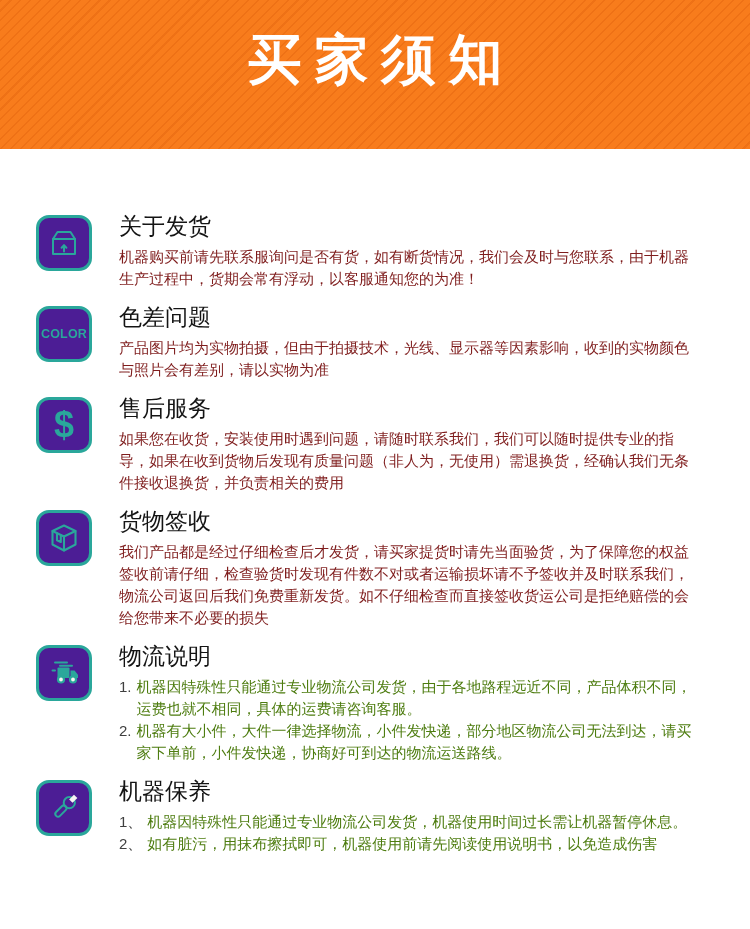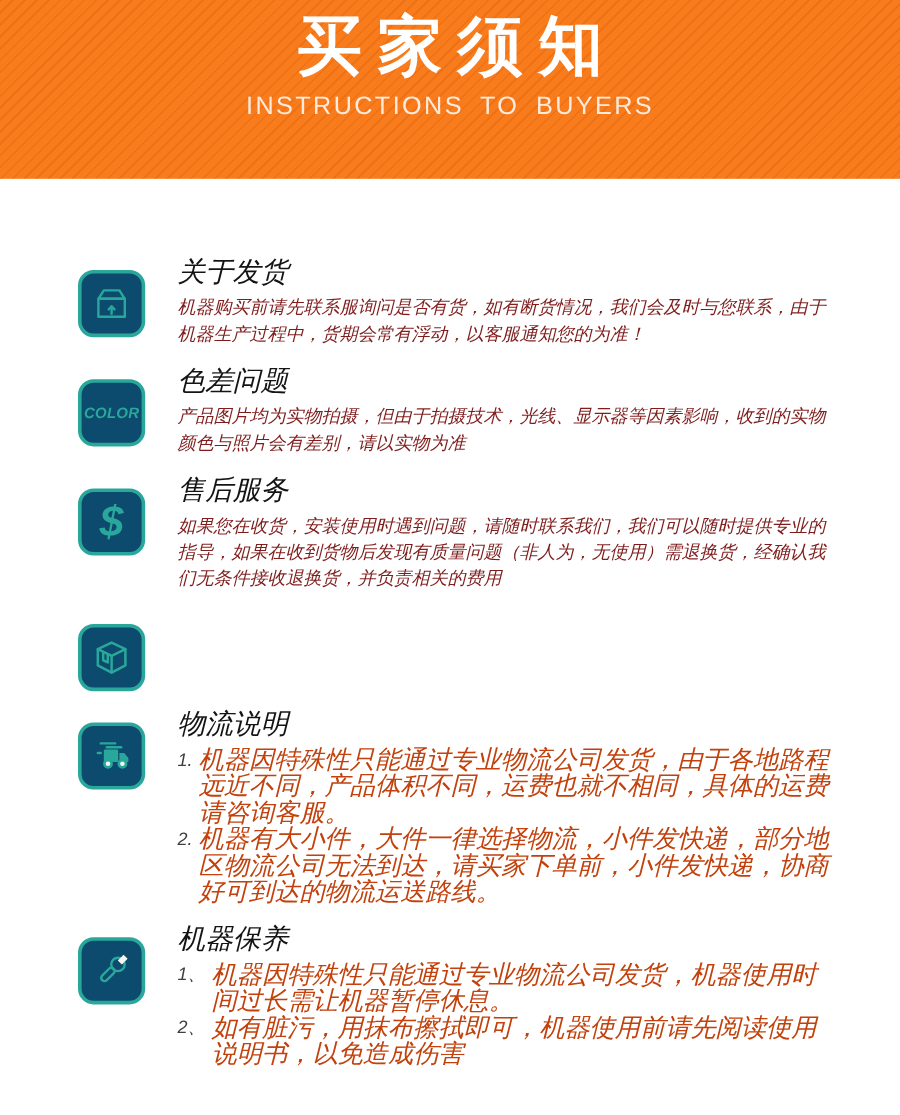--- a/index.html
+++ b/index.html
@@ -17,57 +17,56 @@
     height: 149px;
     background:
       repeating-linear-gradient(135deg,
         rgba(205, 75, 0, 0.22) 0px, rgba(205, 75, 0, 0.22) 1.5px,
         rgba(0,0,0,0) 1.5px, rgba(0,0,0,0) 7px),
       #f87c1c;
     text-align: center;
   }
   .header .title {
     margin: 0;
-    padding-top: 8px;
+    padding-top: 28px;
     font-size: 54px;
     line-height: 62px;
     font-weight: 700;
     color: #ffffff;
     letter-spacing: 13px;
     text-indent: 13px;
   }
   .header .subtitle {
     margin-top: 7px;
     font-size: 21px;
     line-height: 24px;
     font-weight: 400;
     color: rgba(255,255,255,0.85);
     letter-spacing: 2px;
     word-spacing: 6px;
   }
 
   
   .main {
-    padding: 64px 50px 0 65px;
-    font-style: italic;
+    padding: 64px 50px 0 36px;
   }
   .section {
     display: flex;
     align-items: flex-start;
     margin-bottom: 14px;
   }
   .icon-box {
     flex: 0 0 56px;
     width: 56px;
     height: 56px;
     border: 3px solid #2aa79b;
     border-radius: 13px;
-    background: #0c4a6e;
+    background: #4c1d95;
     margin-right: 27px;
-    margin-top: 12px;
+    margin-top: 2px;
     display: flex;
     align-items: center;
     justify-content: center;
   }
   .icon-box svg { display: block; }
   .icon-text {
     color: #2aa79b;
     font-weight: 700;
   }
   .icon-text.color-label { font-size: 12.5px; letter-spacing: 0.2px; }
@@ -92,32 +91,31 @@
   .list-row { display: flex; }
   .list-num {
     flex: 0 0 auto;
     margin-right: 5px;
     font-size: 15px;
     line-height: 22px;
     color: #3f3f3f;
   }
   .list-text {
     flex: 1;
-    font-size: 21px;
+    font-size: 15px;
     line-height: 22px;
-    color: #c2410c;
+    color: #4d7c0f;
     word-break: break-all;
   }
 </style>
 </head>
 <body>
 
 <header class="header">
   <h1 class="title">买家须知</h1>
-  <div class="subtitle">INSTRUCTIONS TO BUYERS</div>
 </header>
 
 <main class="main">
 
   <section class="section">
     <div class="icon-box">
       <svg width="34" height="34" viewBox="0 0 34 34">
         <g fill="none" stroke="#2aa79b" stroke-width="2" stroke-linejoin="round" stroke-linecap="round">
           <polygon points="6,13 10.5,6 23.5,6 28,13"></polygon>
           <rect x="6" y="13" width="22" height="15"></rect>
@@ -155,20 +153,24 @@
   <section class="section">
     <div class="icon-box">
       <svg width="34" height="34" viewBox="0 0 34 34">
         <g fill="none" stroke="#2aa79b" stroke-width="2.1" stroke-linejoin="round" stroke-linecap="round">
           <polygon points="17,4.5 28.5,10 28.5,23.5 17,29.5 5.5,23.5 5.5,10"></polygon>
           <polyline points="5.5,10 17,15.5 28.5,10"></polyline>
           <line x1="17" y1="15.5" x2="17" y2="29.5"></line>
           <polyline points="10,12.3 10,19.2 13.8,21 13.8,14.2"></polyline>
         </g>
       </svg>
+    </div>
+    <div class="content">
+      <h2 class="sec-title">货物签收</h2>
+      <p class="sec-body">我们产品都是经过仔细检查后才发货，请买家提货时请先当面验货，为了保障您的权益签收前请仔细，检查验货时发现有件数不对或者运输损坏请不予签收并及时联系我们，物流公司返回后我们免费重新发货。如不仔细检查而直接签收货运公司是拒绝赔偿的会给您带来不必要的损失</p>
     </div>
   </section>
 
   <section class="section">
     <div class="icon-box">
       <svg width="34" height="34" viewBox="0 0 34 34">
         <g fill="#2aa79b" stroke="none">
           <rect x="7" y="5.5" width="14" height="2" rx="1"></rect>
           <rect x="12" y="8.7" width="14" height="2" rx="1"></rect>
           <rect x="4.5" y="13.5" width="4.5" height="2" rx="1"></rect>

